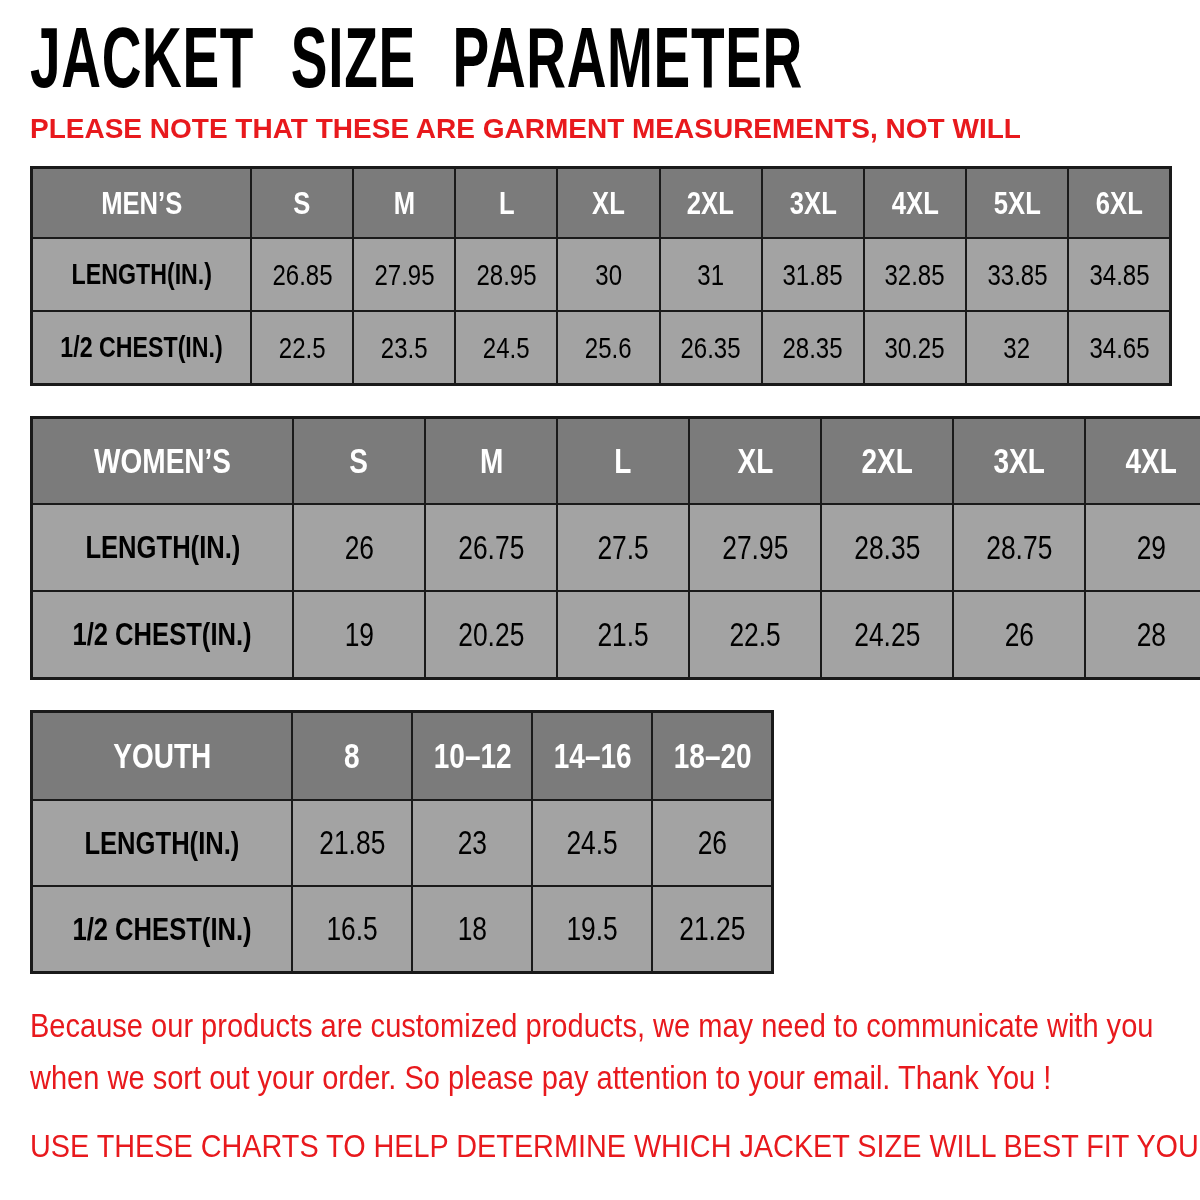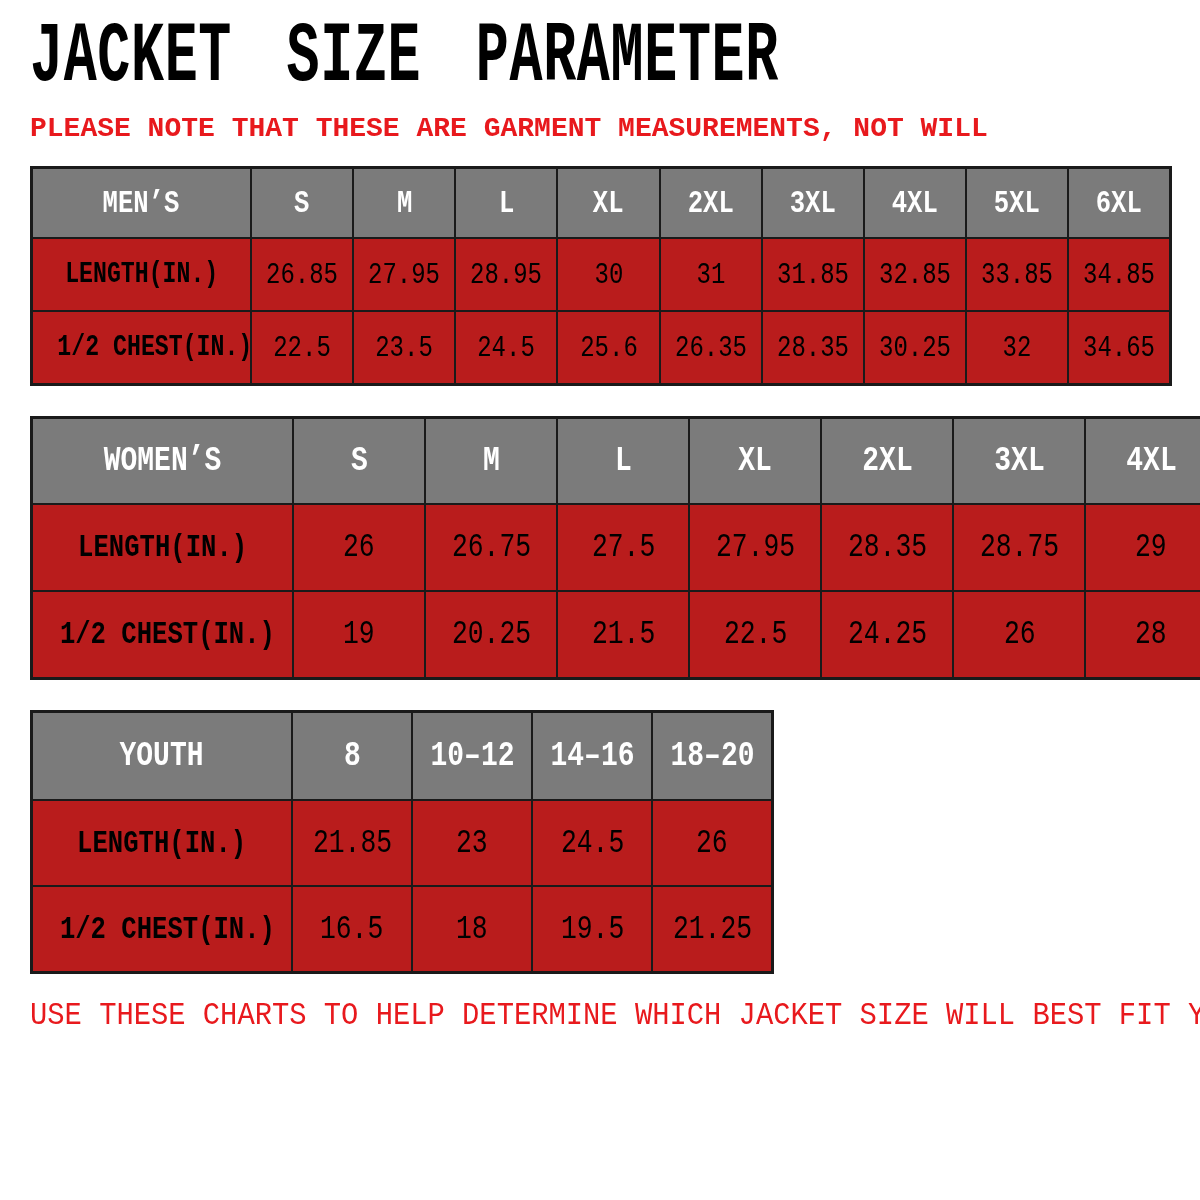--- a/index.html
+++ b/index.html
@@ -6,21 +6,21 @@
     --red:#e8191d;
     --hdr-gray:#7b7b7b;
     --border:#1a1a1a;
   }
   html,body{margin:0;padding:0;}
   body{
     width:1200px;height:1200px;background:#ffffff;
     font-family:"Liberation Sans",sans-serif;
     overflow:hidden;
   }
-  .page{padding:14px 0 0 30px;width:1170px;font-family:Liberation Mono, monospace;}
+  .page{padding:14px 0 0 30px;width:1170px;}
 
   
   .title{
     font-size:86px;font-weight:bold;color:#000;
     white-space:nowrap;line-height:1.0;height:88px;
     letter-spacing:1px;word-spacing:0.38em;
     transform:scaleX(0.64);transform-origin:0 0;
   }
 
   
@@ -35,21 +35,21 @@
   table.t0{width:1142px;margin-top:20px;}
   table.t1{width:1189px;}
   table.t2{width:744px;}
   th,td{
     border:2px solid var(--border);
     text-align:center;vertical-align:middle;
     padding:0;overflow:hidden;
   }
   table{border:3px solid var(--border);padding-left:9px;}
   th{background:var(--hdr-gray);color:#ffffff;font-weight:bold;}
-  td{background:#b91c1c;color:#000;}
+  td{background:#a3a3a3;color:#000;}
   .t0 th{height:68px;} .t0 td{height:71px;}
   .t1 th{height:84px;} .t1 td{height:85px;}
   .t2 th{height:86px;} .t2 td{height:84px;}
   .t0 .name-col{width:217px;}
   .t1 .name-col{width:259px;}
   .t2 .name-col{width:258px;}
 
   
   .cx{display:inline-block;transform:scaleX(0.8);transform-origin:50% 50%;white-space:nowrap;}
   .t0 th .cx{font-size:32px;}
@@ -183,16 +183,20 @@
         <tr>
           <td class="row-label"><span class="cx">1/2 CHEST(IN.)</span></td>
           <td><span class="cx">16.5</span></td>
           <td><span class="cx">18</span></td>
           <td><span class="cx">19.5</span></td>
           <td><span class="cx">21.25</span></td>
         </tr>
       </tbody>
     </table>
 
+  <div class="footer-note">
+    <div class="note-line">Because our products are customized products, we may need to communicate with you</div>
+    <div class="note-line">when we sort out your order. So please pay attention to your email. Thank You !</div>
+  </div>
 
   <div class="advice-line">USE THESE CHARTS TO HELP DETERMINE WHICH JACKET SIZE WILL BEST FIT YOU.</div>
 
 </div>
 
 </body></html>

